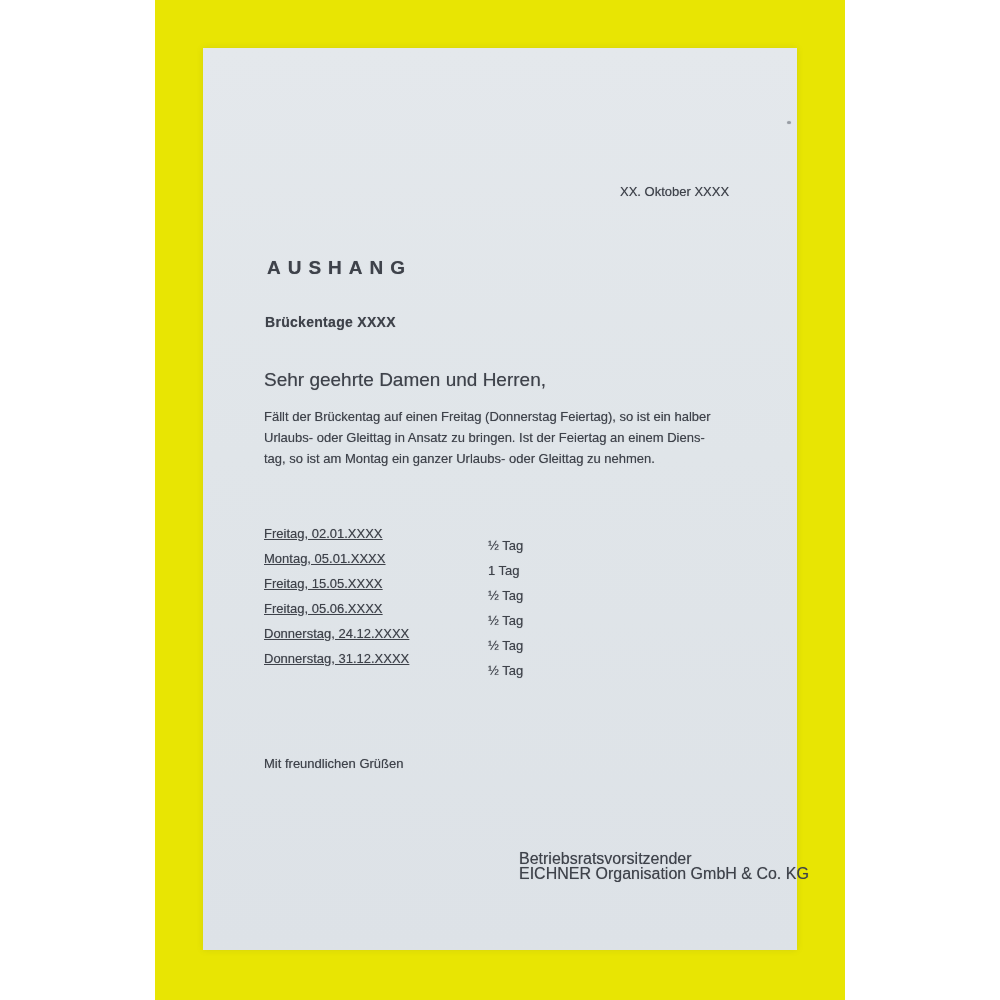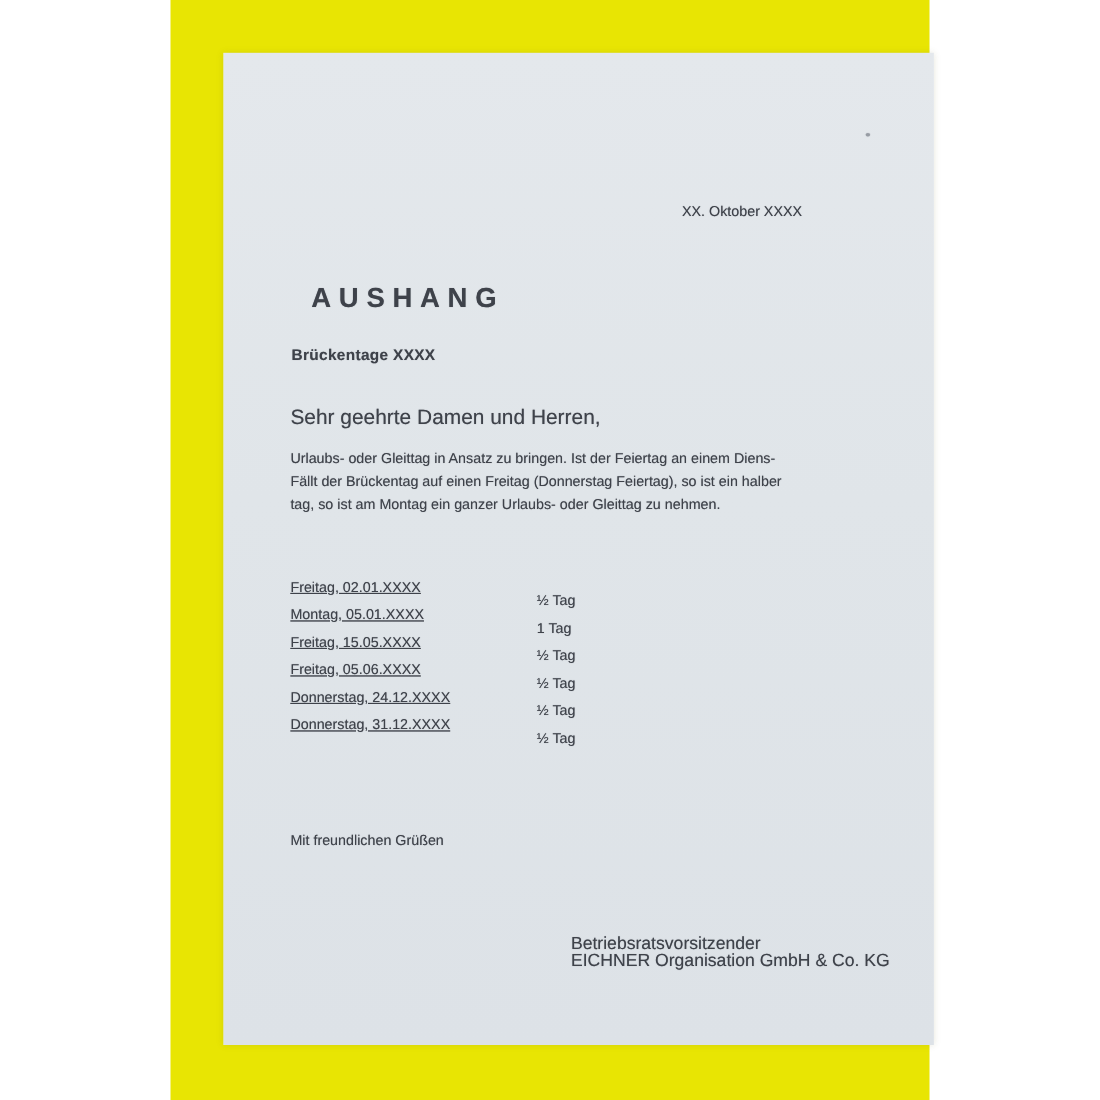--- a/index.html
+++ b/index.html
@@ -19,44 +19,43 @@
     left: 155px;
     top: 0;
     width: 690px;
     height: 1000px;
     background: #e8e503;
   }
   .paper {
     position: absolute;
     left: 203px;
     top: 48px;
-    width: 646px;
+    width: 594px;
     height: 902px;
     background: linear-gradient(180deg, #e4e8ec 0%, #e0e5e9 45%, #dde2e7 100%);
     box-shadow: 0 0 6px rgba(120,120,60,0.18);
   }
   .paper * {
     color: #3e424a;
     text-shadow: 0 0 0.7px rgba(62,66,74,0.55);
     white-space: nowrap;
   }
   .date-line {
     position: absolute;
     left: 417px;
     top: 136px;
     font-size: 13px;
   }
   .title {
     position: absolute;
     left: 64px;
     top: 209px;
-    font-size: 25px;
+    font-size: 19px;
     font-weight: bold;
     letter-spacing: 7px;
-    margin-left: 16px;
   }
   .subject {
     position: absolute;
     left: 62px;
     top: 266px;
     font-size: 14px;
     font-weight: bold;
     letter-spacing: 0.3px;
   }
   .salutation {
@@ -135,22 +134,22 @@
 
   <div class="date-line">XX. Oktober XXXX</div>
 
   <div class="title">AUSHANG</div>
 
   <div class="subject">Brückentage XXXX</div>
 
   <div class="salutation">Sehr geehrte Damen und Herren,</div>
 
   <div class="body-para">
+    <div class="line">Fällt der Brückentag auf einen Freitag (Donnerstag Feiertag), so ist ein halber</div>
     <div class="line">Urlaubs- oder Gleittag in Ansatz zu bringen. Ist der Feiertag an einem Diens-</div>
-    <div class="line">Fällt der Brückentag auf einen Freitag (Donnerstag Feiertag), so ist ein halber</div>
     <div class="line">tag, so ist am Montag ein ganzer Urlaubs- oder Gleittag zu nehmen.</div>
   </div>
 
   <div class="days-list">
     <div class="day-row">
       <span>Freitag, 02.01.XXXX</span>
       <span class="day-amount">½ Tag</span>
     </div>
     <div class="day-row">
       <span>Montag, 05.01.XXXX</span>

